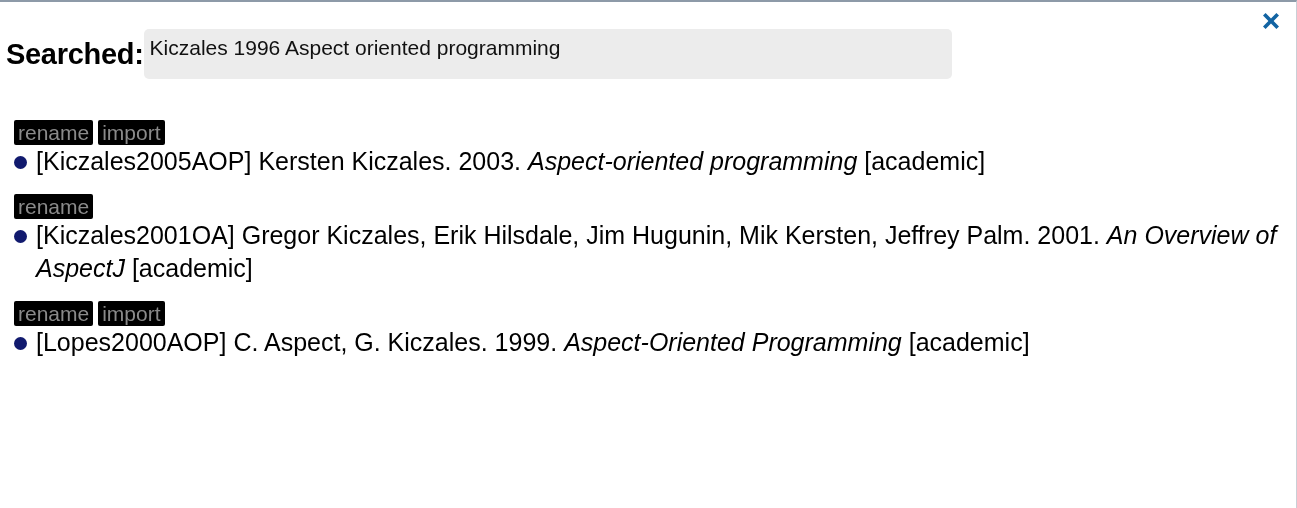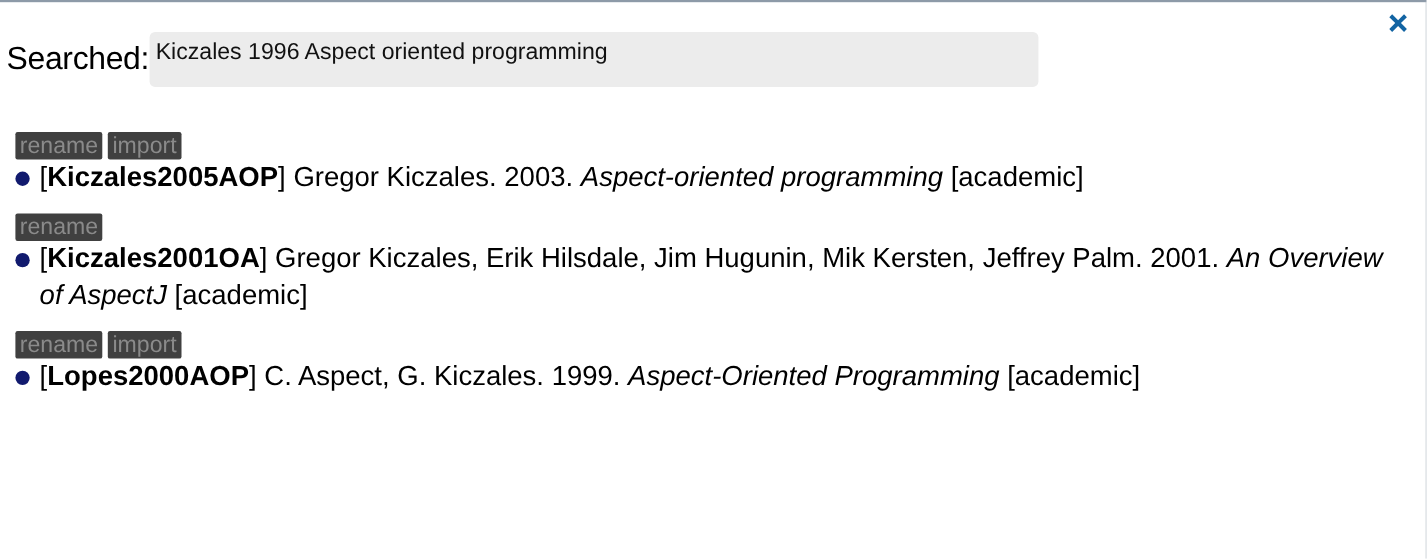--- a/index.html
+++ b/index.html
@@ -44,21 +44,21 @@
 
   
   .searched-row {
     display: flex;
     align-items: center;
     padding: 33px 0 0 6px;
     height: 38px;
   }
   .searched-label {
     font-size: 29px;
-    font-weight: normal;
+    font-weight: bold;
     letter-spacing: -0.3px;
     line-height: 38px;
     white-space: nowrap;
     color: #000;
   }
   .searched-query {
     background: #ececec;
     border-radius: 5px;
     width: 808px;
     box-sizing: border-box;
@@ -80,21 +80,21 @@
     margin-bottom: 16px;
   }
   .tag-row {
     padding-left: 14px;
     height: 25px;
     line-height: 25px;
     white-space: nowrap;
   }
   .tag {
     display: inline-block;
-    background: #404040;
+    background: #000000;
     color: #8a8a8a;
     font-size: 21px;
     line-height: 25px;
     height: 25px;
     padding: 0 4px;
     margin-right: 5px;
     border-radius: 2px;
     cursor: pointer;
   }
   .entry-line {
@@ -112,21 +112,21 @@
     margin-top: 11px;
     margin-right: 9px;
   }
   .entry-text {
     font-size: 25px;
     line-height: 33px;
     color: #000;
     text-indent: 0;
     padding-left: 0;
   }
-  .key { font-weight: bold; }
+  .key { font-weight: normal; }
   .title { font-style: italic; }
 </style>
 </head>
 <body>
 
 <div class="panel">
 
   <div class="close-btn" title="close">
     <svg width="26" height="26" viewBox="0 0 26 26" aria-hidden="true">
       <path d="M5 7.6 L7.6 5 L13 10.4 L18.4 5 L21 7.6 L15.6 13 L21 18.4 L18.4 21 L13 15.6 L7.6 21 L5 18.4 L10.4 13 Z" fill="#1264a3"></path>
@@ -136,21 +136,21 @@
   <div class="searched-row">
     <div class="searched-label">Searched:</div>
     <div class="searched-query">Kiczales 1996 Aspect oriented programming</div>
   </div>
 
   <div class="results">
       <div class="result-entry">
         <div class="tag-row"><span class="tag">rename</span><span class="tag">import</span></div>
         <div class="entry-line">
           <span class="bullet"></span>
-          <div class="entry-text"><span>[</span><span class="key">Kiczales2005AOP</span><span>] </span><span>Gregor Kiczales. </span><span>2003. </span><span class="title">Aspect-oriented programming</span><span> [academic]</span></div>
+          <div class="entry-text"><span>[</span><span class="key">Kiczales2005AOP</span><span>] </span><span>Kersten Kiczales. </span><span>2003. </span><span class="title">Aspect-oriented programming</span><span> [academic]</span></div>
         </div>
       </div>
       <div class="result-entry">
         <div class="tag-row"><span class="tag">rename</span></div>
         <div class="entry-line">
           <span class="bullet"></span>
           <div class="entry-text"><span>[</span><span class="key">Kiczales2001OA</span><span>] </span><span>Gregor Kiczales, Erik Hilsdale, Jim Hugunin, Mik Kersten, Jeffrey Palm. </span><span>2001. </span><span class="title">An Overview of AspectJ</span><span> [academic]</span></div>
         </div>
       </div>
       <div class="result-entry">

